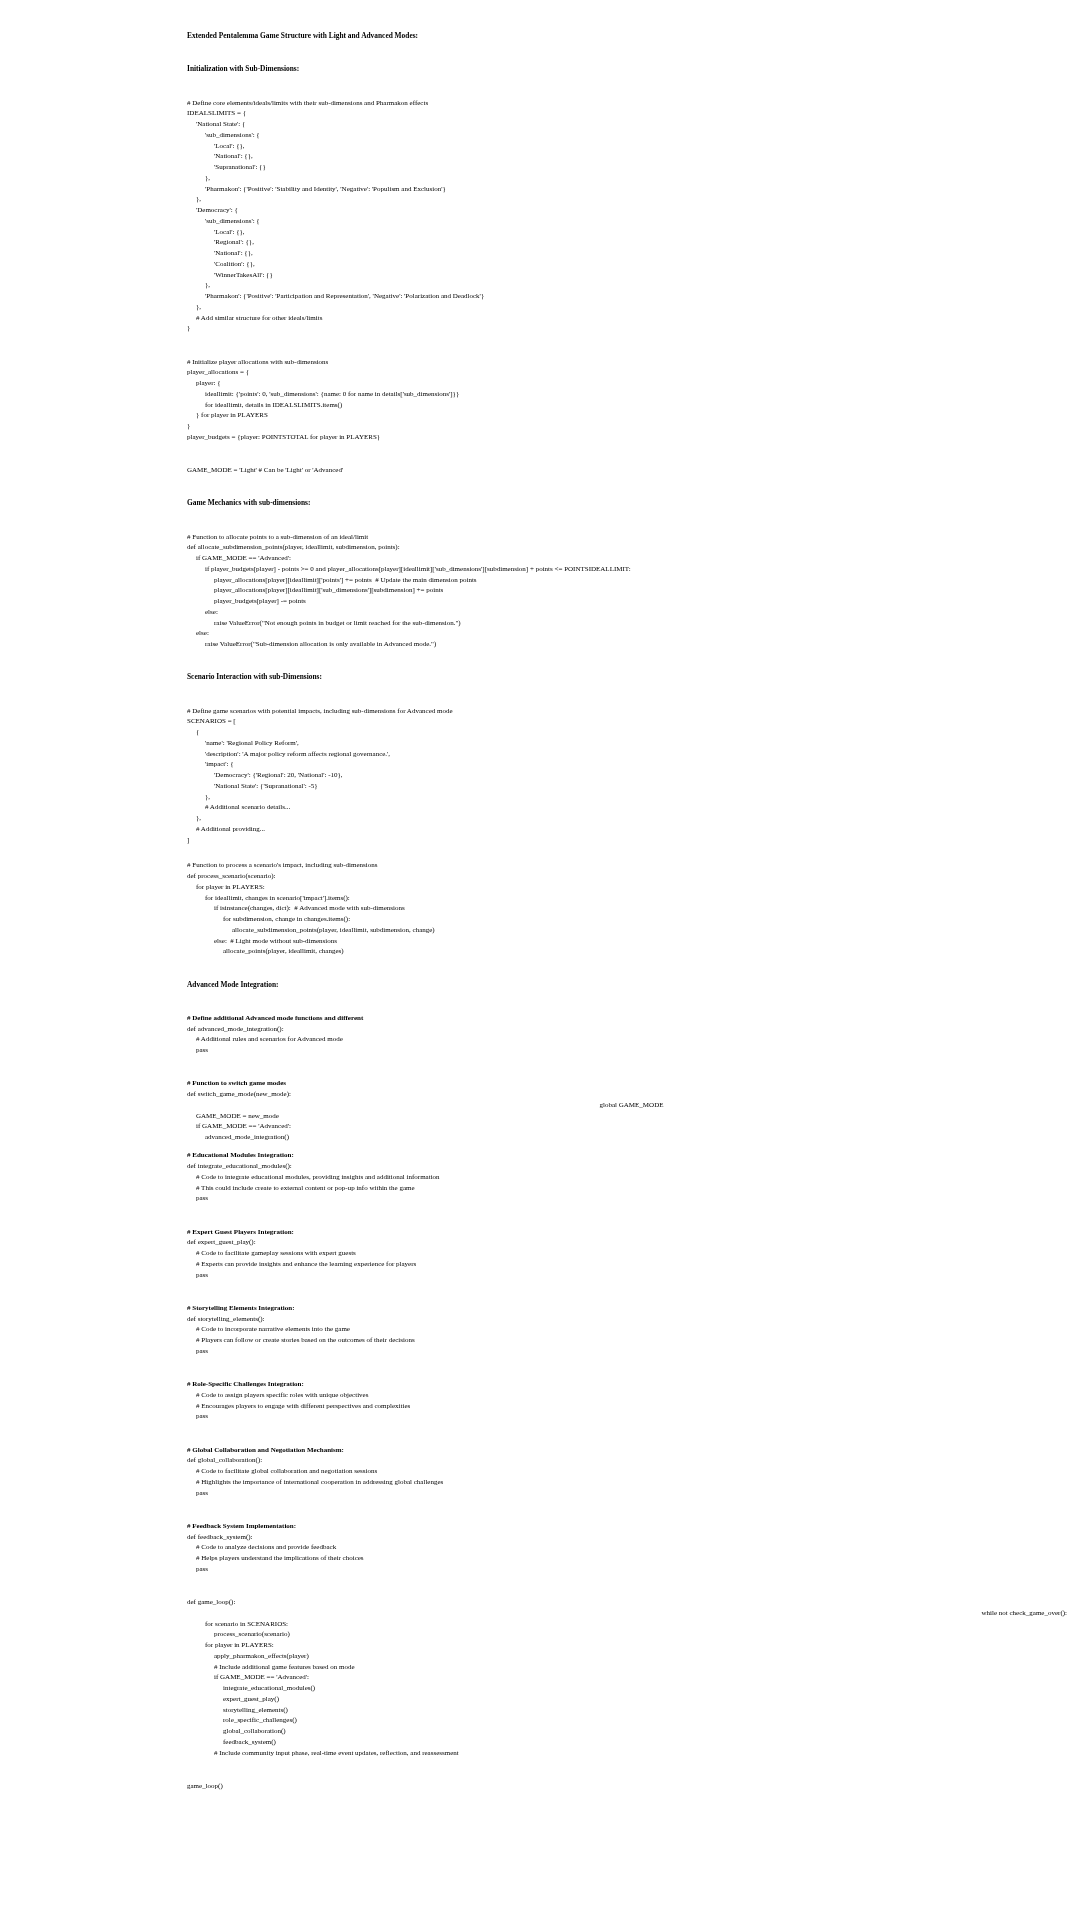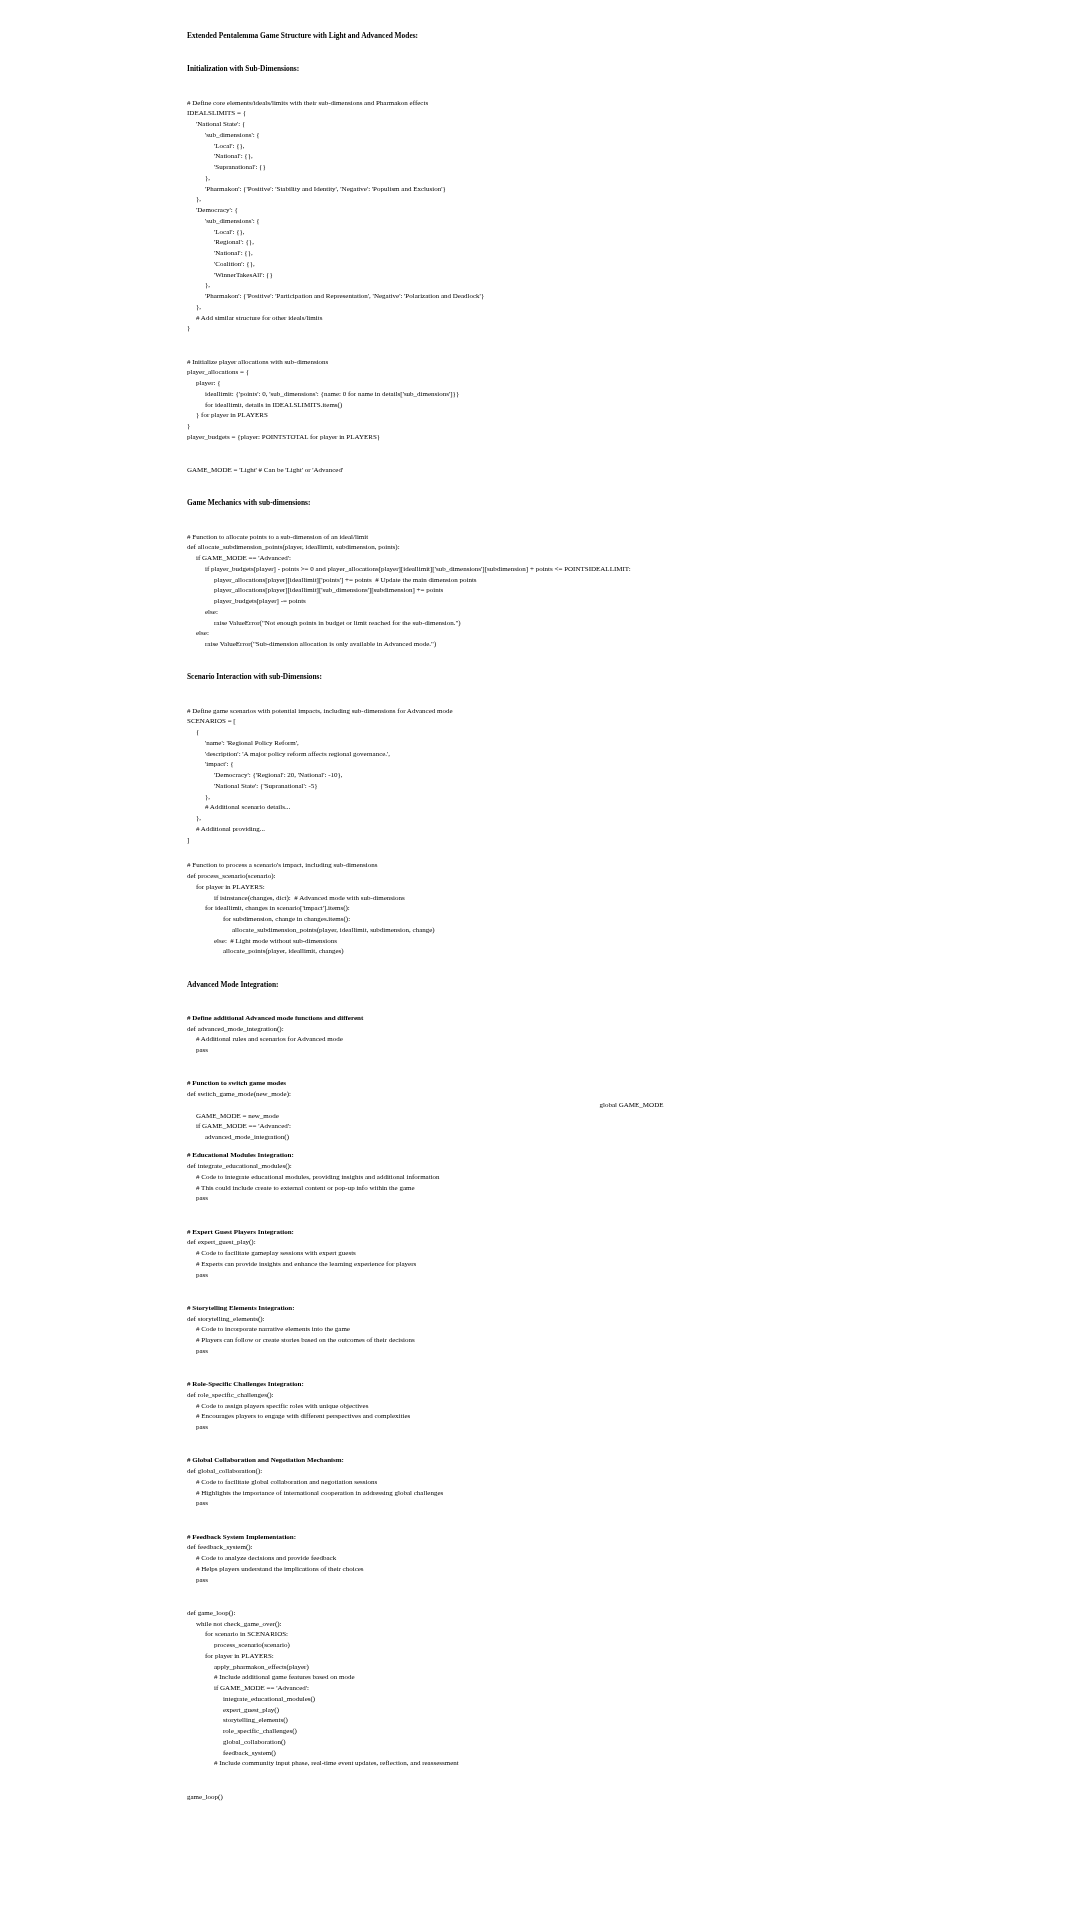--- a/index.html
+++ b/index.html
@@ -107,22 +107,22 @@
     <div class="ln" style="padding-left: 27px;">'National State': {'Supranational': -5}</div>
     <div class="ln" style="padding-left: 18px;">},</div>
     <div class="ln" style="padding-left: 18px;"># Additional scenario details...</div>
     <div class="ln" style="padding-left: 9px;">},</div>
     <div class="ln" style="padding-left: 9px;"># Additional providing...</div>
     <div class="ln">]</div>
     <div class="gap" style="height: 15px;"></div>
     <div class="ln"># Function to process a scenario's impact, including sub-dimensions</div>
     <div class="ln">def process_scenario(scenario):</div>
     <div class="ln" style="padding-left: 9px;">for player in PLAYERS:</div>
+    <div class="ln" style="padding-left: 18px;">for ideallimit, changes in scenario['impact'].items():</div>
     <div class="ln" style="padding-left: 27px;">if isinstance(changes, dict):  # Advanced mode with sub-dimensions</div>
-    <div class="ln" style="padding-left: 18px;">for ideallimit, changes in scenario['impact'].items():</div>
     <div class="ln" style="padding-left: 36px;">for subdimension, change in changes.items():</div>
     <div class="ln" style="padding-left: 45px;">allocate_subdimension_points(player, ideallimit, subdimension, change)</div>
     <div class="ln" style="padding-left: 27px;">else:  # Light mode without sub-dimensions</div>
     <div class="ln" style="padding-left: 36px;">allocate_points(player, ideallimit, changes)</div>
     <div class="gap" style="height: 22.5px;"></div>
     <div class="ln h">Advanced Mode Integration:</div>
     <div class="gap" style="height: 22.5px;"></div>
     <div class="ln b"># Define additional Advanced mode functions and different</div>
     <div class="ln">def advanced_mode_integration():</div>
     <div class="ln" style="padding-left: 9px;"># Additional rules and scenarios for Advanced mode</div>
@@ -147,39 +147,38 @@
     <div class="ln" style="padding-left: 9px;"># Experts can provide insights and enhance the learning experience for players</div>
     <div class="ln" style="padding-left: 9px;">pass</div>
     <div class="gap" style="height: 22.5px;"></div>
     <div class="ln b"># Storytelling Elements Integration:</div>
     <div class="ln">def storytelling_elements():</div>
     <div class="ln" style="padding-left: 9px;"># Code to incorporate narrative elements into the game</div>
     <div class="ln" style="padding-left: 9px;"># Players can follow or create stories based on the outcomes of their decisions</div>
     <div class="ln" style="padding-left: 9px;">pass</div>
     <div class="gap" style="height: 22.5px;"></div>
     <div class="ln b"># Role-Specific Challenges Integration:</div>
-    <div class="ln">def role_specific_challenges():</div>
     <div class="ln" style="padding-left: 9px;"># Code to assign players specific roles with unique objectives</div>
     <div class="ln" style="padding-left: 9px;"># Encourages players to engage with different perspectives and complexities</div>
     <div class="ln" style="padding-left: 9px;">pass</div>
     <div class="gap" style="height: 22.5px;"></div>
     <div class="ln b"># Global Collaboration and Negotiation Mechanism:</div>
     <div class="ln">def global_collaboration():</div>
     <div class="ln" style="padding-left: 9px;"># Code to facilitate global collaboration and negotiation sessions</div>
     <div class="ln" style="padding-left: 9px;"># Highlights the importance of international cooperation in addressing global challenges</div>
     <div class="ln" style="padding-left: 9px;">pass</div>
     <div class="gap" style="height: 22.5px;"></div>
     <div class="ln b"># Feedback System Implementation:</div>
     <div class="ln">def feedback_system():</div>
     <div class="ln" style="padding-left: 9px;"># Code to analyze decisions and provide feedback</div>
     <div class="ln" style="padding-left: 9px;"># Helps players understand the implications of their choices</div>
     <div class="ln" style="padding-left: 9px;">pass</div>
     <div class="gap" style="height: 22.5px;"></div>
     <div class="ln">def game_loop():</div>
-    <div class="ln" style="padding-left: 9px;">while not check_game_over():</div>
+    <div class="ln" style="padding-left: 9px; text-align: right;">while not check_game_over():</div>
     <div class="ln" style="padding-left: 18px;">for scenario in SCENARIOS:</div>
     <div class="ln" style="padding-left: 27px;">process_scenario(scenario)</div>
     <div class="ln" style="padding-left: 18px;">for player in PLAYERS:</div>
     <div class="ln" style="padding-left: 27px;">apply_pharmakon_effects(player)</div>
     <div class="ln" style="padding-left: 27px;"># Include additional game features based on mode</div>
     <div class="ln" style="padding-left: 27px;">if GAME_MODE == 'Advanced':</div>
     <div class="ln" style="padding-left: 36px;">integrate_educational_modules()</div>
     <div class="ln" style="padding-left: 36px;">expert_guest_play()</div>
     <div class="ln" style="padding-left: 36px;">storytelling_elements()</div>
     <div class="ln" style="padding-left: 36px;">role_specific_challenges()</div>

